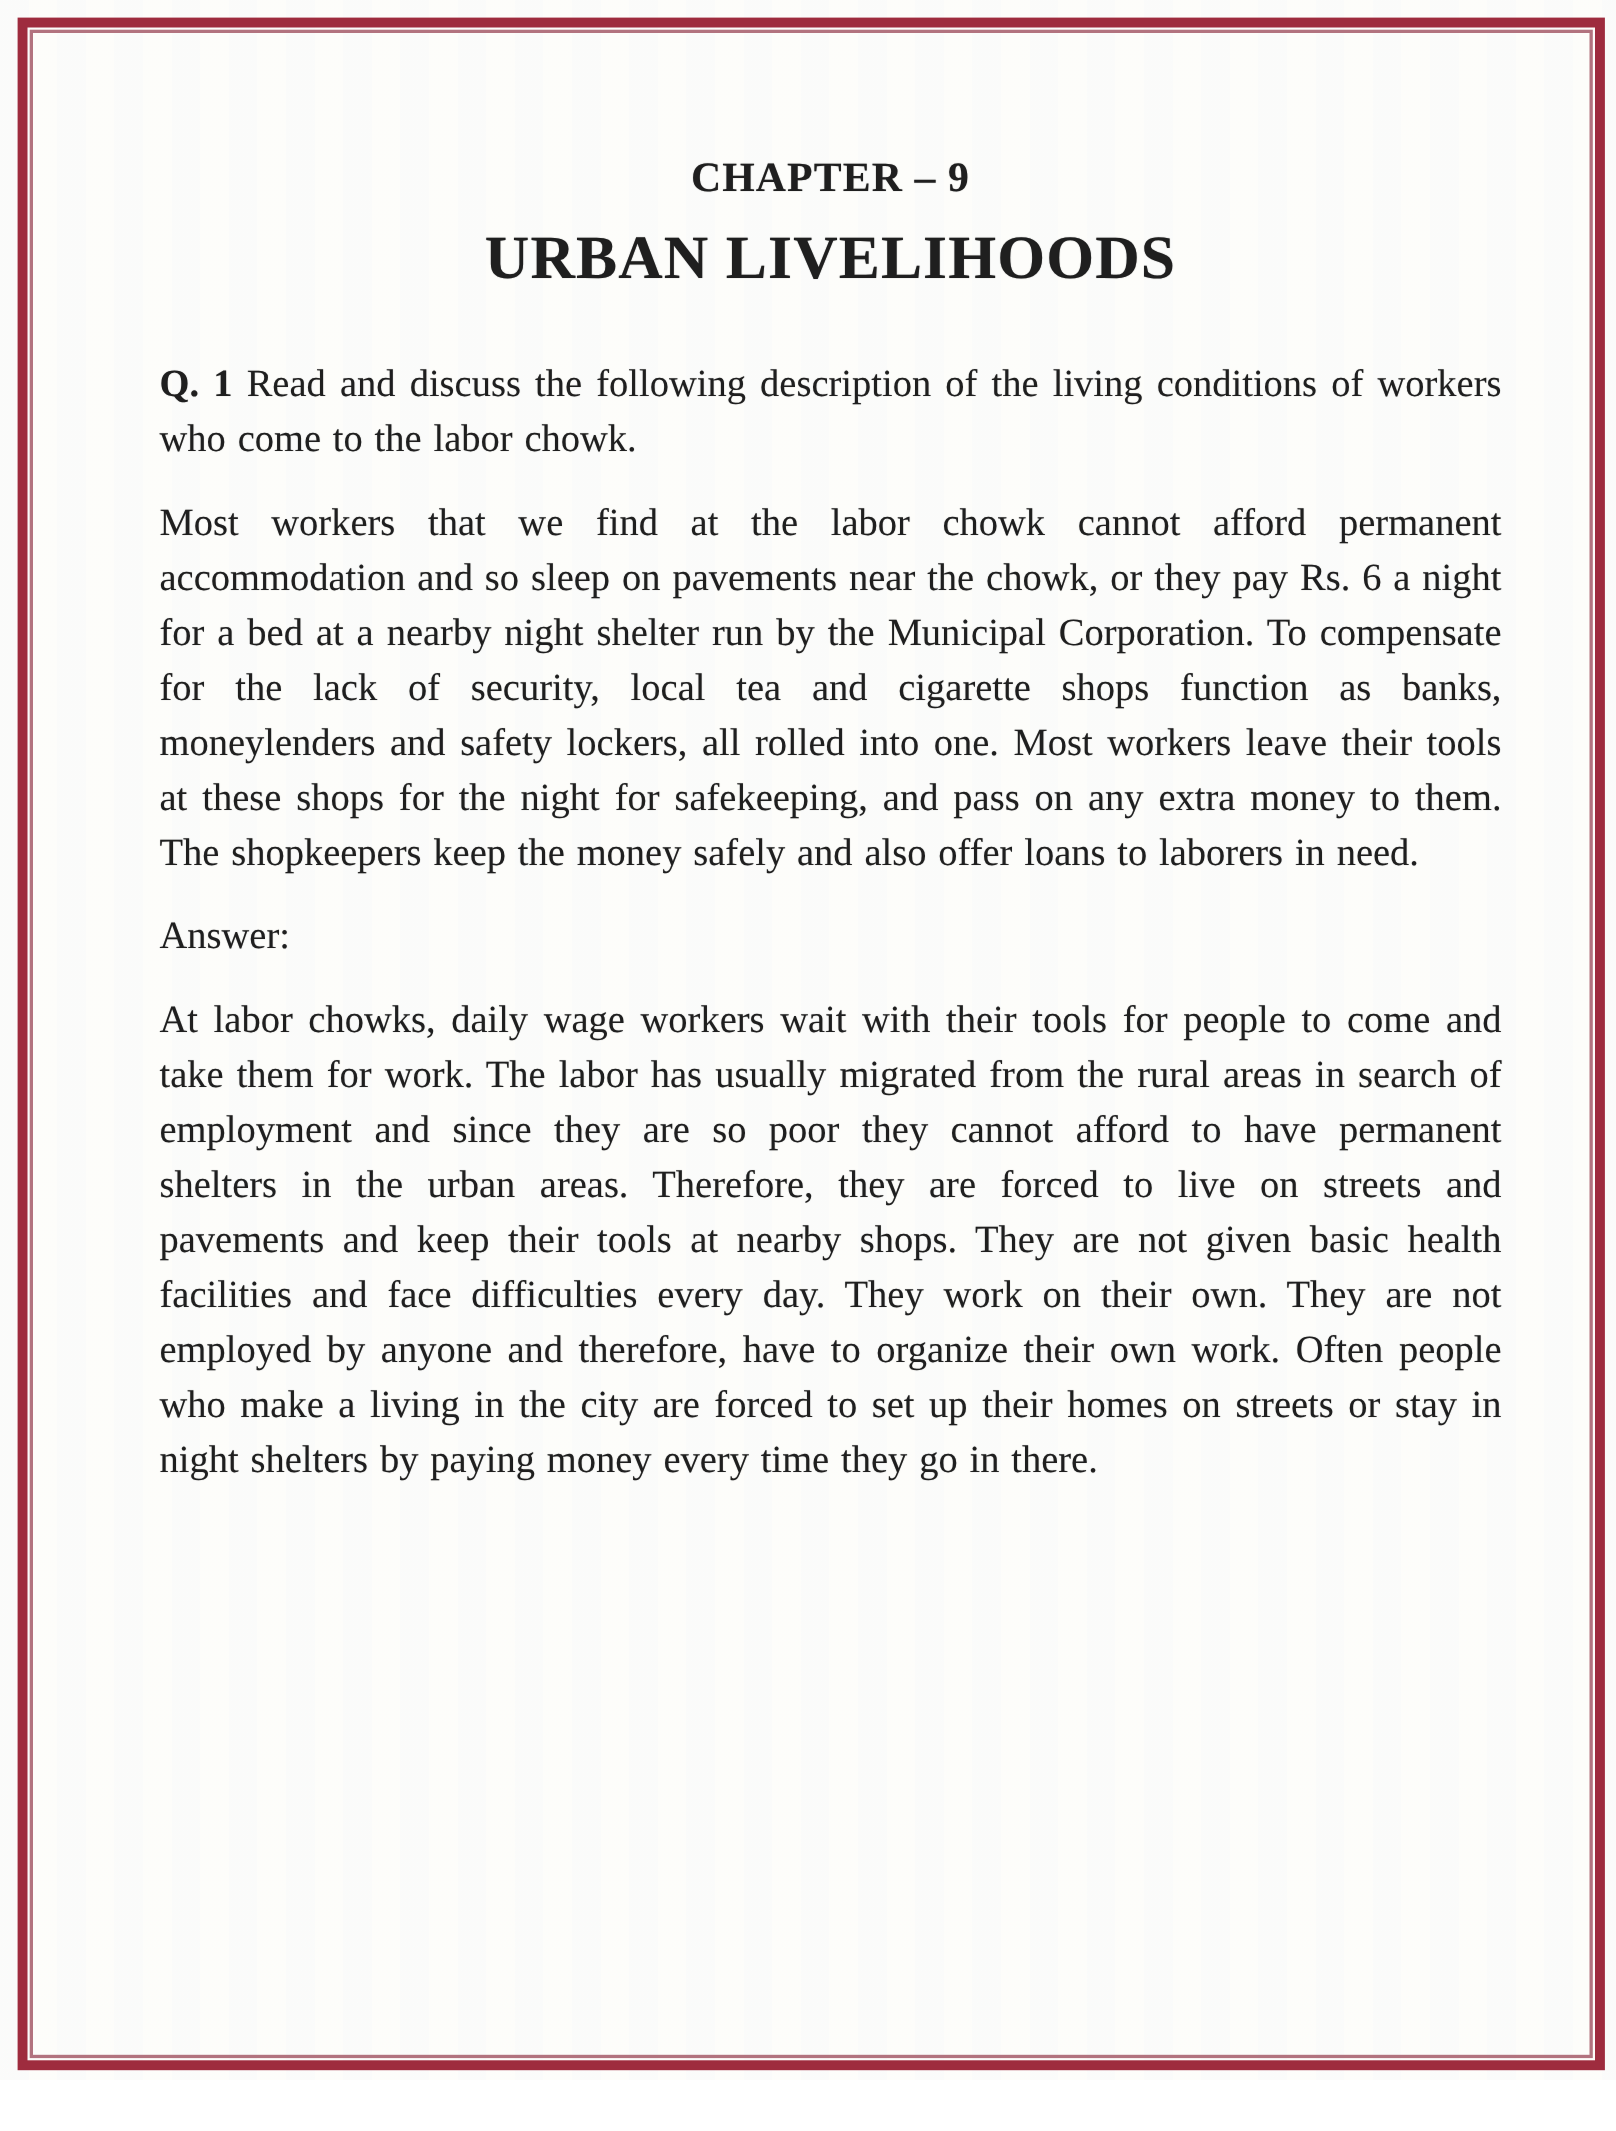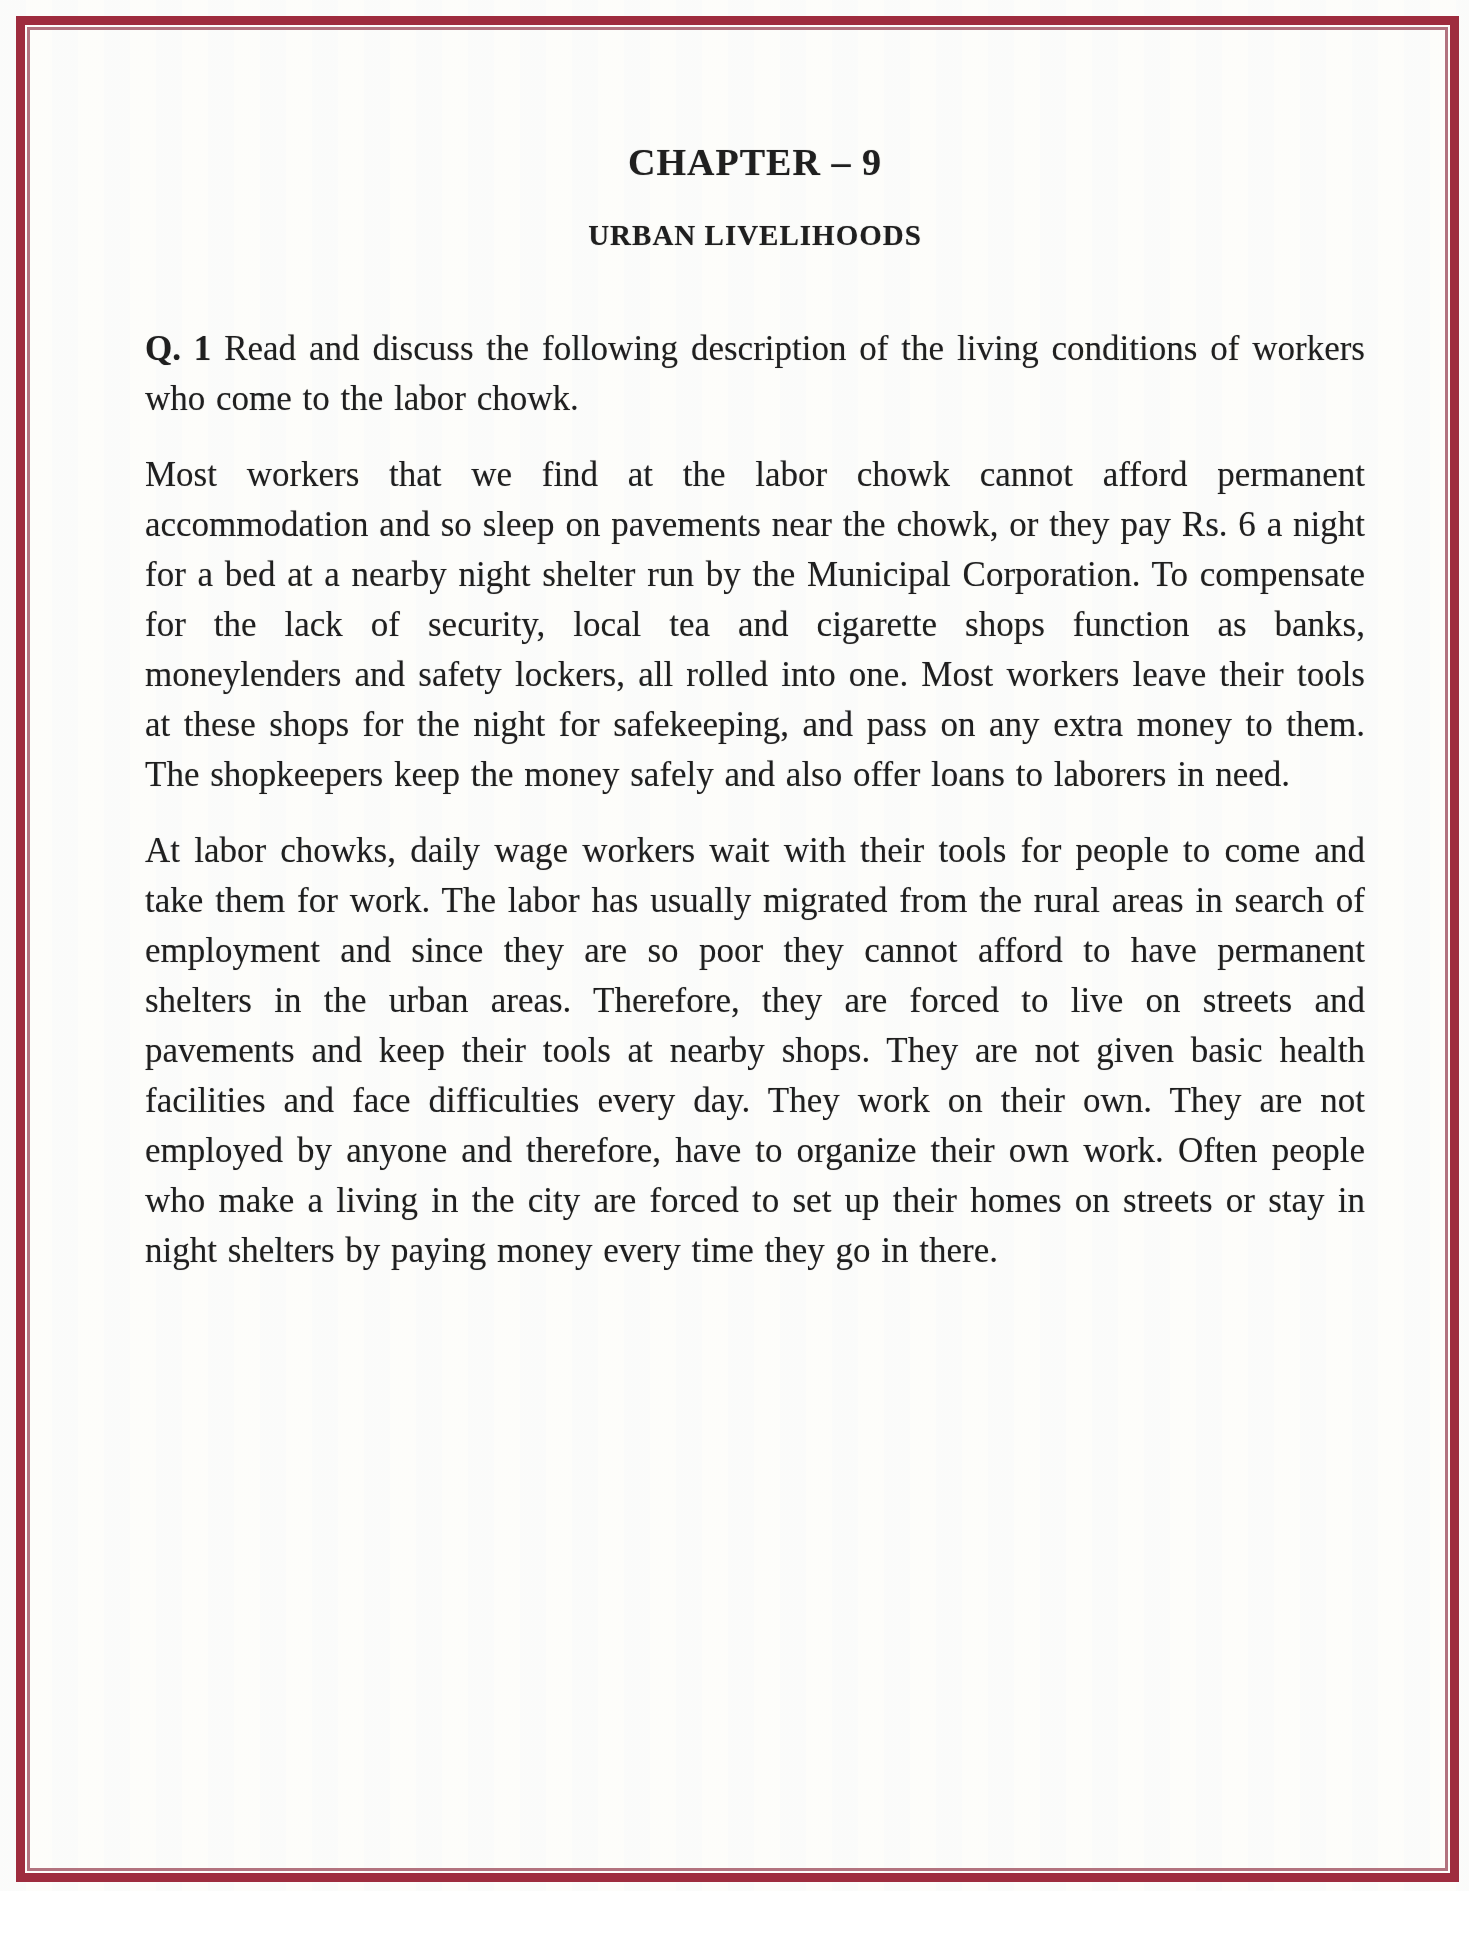--- a/index.html
+++ b/index.html
@@ -50,21 +50,21 @@
     font-weight: bold;
     font-size: 38px;
     line-height: 44px;
     letter-spacing: 1px;
     text-shadow: 0 0 1px rgba(25,25,25,0.45);
   }
   .heading-title {
     margin-top: 26px;
     text-align: center;
     font-weight: bold;
-    font-size: 29px;
+    font-size: 56px;
     line-height: 50px;
     letter-spacing: 1px;
     text-shadow: 0 0 1px rgba(25,25,25,0.45);
   }
   .body-text p {
     font-size: 35px;
     line-height: 50px;
     text-align: justify;
     text-shadow: 0 0 1px rgba(30,30,30,0.35);
     word-spacing: 2px;
@@ -89,18 +89,19 @@
     <div class="heading-chapter">CHAPTER – 9</div>
 
     <div class="heading-title">URBAN LIVELIHOODS</div>
 
     <div class="body-text">
 
       <p class="para-question"><span class="q-label">Q. 1</span><span> Read and discuss the following description of the living conditions of workers who come to the labor chowk.</span></p>
 
       <p class="para-passage">Most workers that we find at the labor chowk cannot afford permanent accommodation and so sleep on pavements near the chowk, or they pay Rs. 6 a night for a bed at a nearby night shelter run by the Municipal Corporation. To compensate for the lack of security, local tea and cigarette shops function as banks, moneylenders and safety lockers, all rolled into one. Most workers leave their tools at these shops for the night for safekeeping, and pass on any extra money to them. The shopkeepers keep the money safely and also offer loans to laborers in need.</p>
 
+      <p class="para-answer-label">Answer:</p>
 
       <p class="para-answer">At labor chowks, daily wage workers wait with their tools for people to come and take them for work. The labor has usually migrated from the rural areas in search of employment and since they are so poor they cannot afford to have permanent shelters in the urban areas. Therefore, they are forced to live on streets and pavements and keep their tools at nearby shops. They are not given basic health facilities and face difficulties every day. They work on their own. They are not employed by anyone and therefore, have to organize their own work. Often people who make a living in the city are forced to set up their homes on streets or stay in night shelters by paying money every time they go in there.</p>
 
     </div>
   </div>
 </div>
 
 </body></html>

